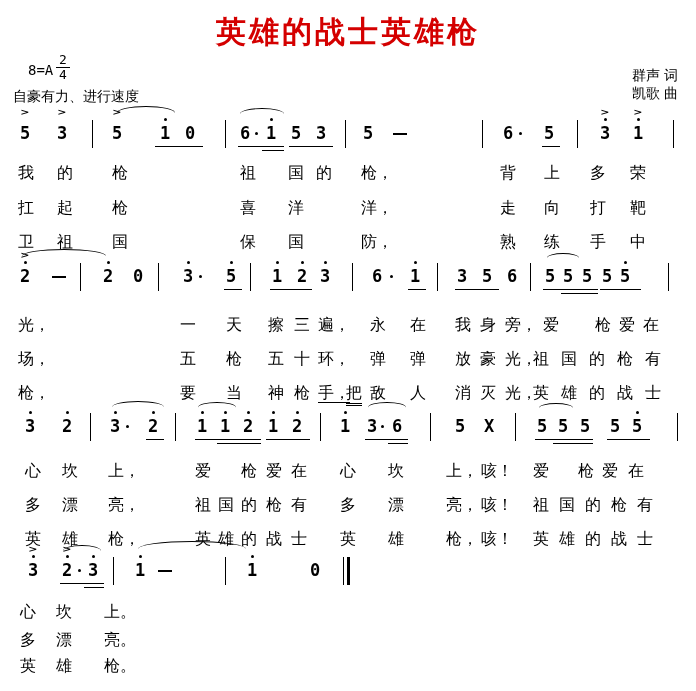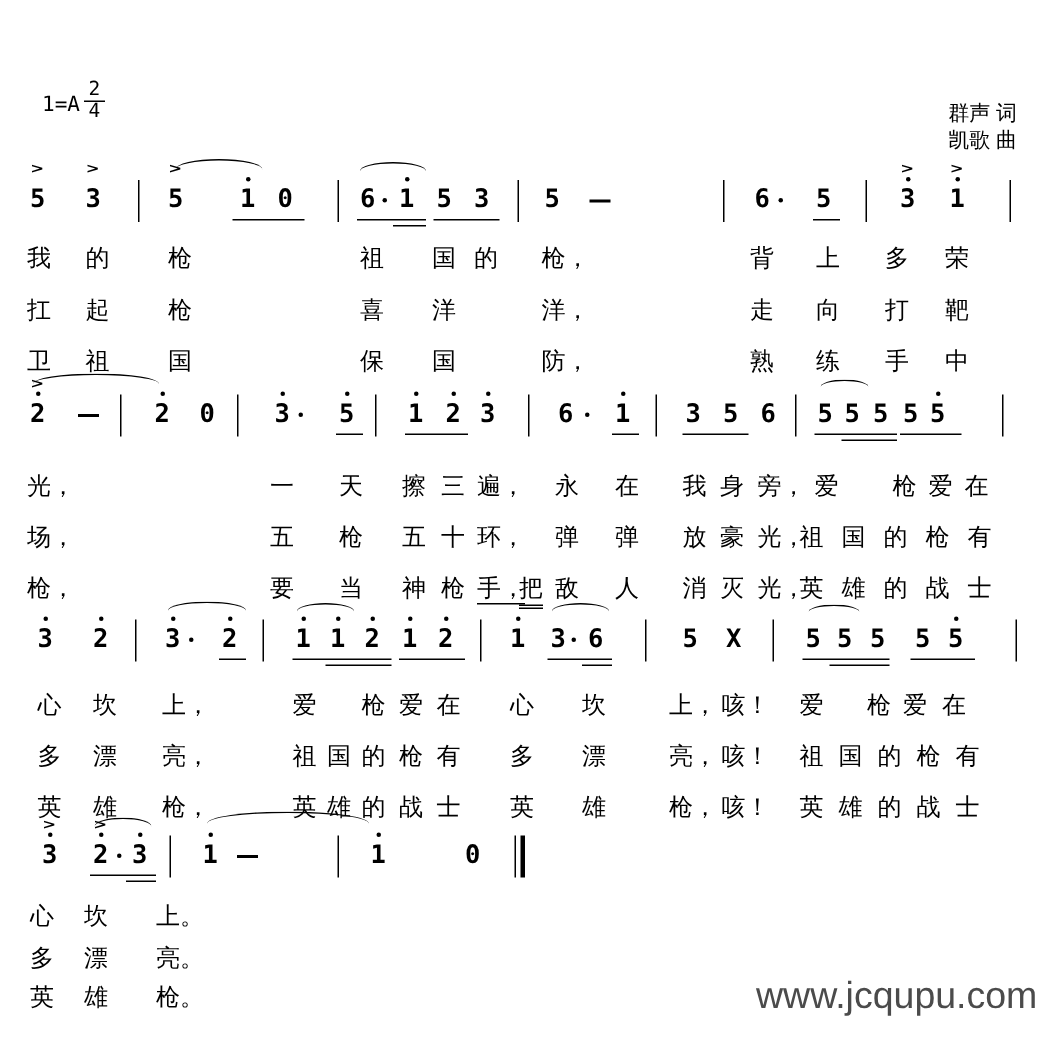--- a/index.html
+++ b/index.html
@@ -30,30 +30,31 @@
   .dotafter{position:absolute;width:3px;height:3px;background:#000;border-radius:50%;}
   .slur{position:absolute;border-top:1px solid #000;border-radius:55% 55% 0 0;}
   .syl{position:absolute;font-size:16px;line-height:18px;white-space:nowrap;}
   .u1{border-bottom:1px solid #000;}
   .u2{border-bottom:3px double #000;padding-bottom:1px;}
 </style>
 </head>
 <body>
 
 <div id="page" style="background: rgb(255, 255, 255);">
-  <div class="keysig">1=A</div>
+  <div class="title" style="color: rgb(212, 0, 0);">英雄的战士英雄枪</div>
+  <div class="keysig">8=A</div>
   <div class="meter">
     <div class="mt">2</div>
     <div class="mb">4</div>
   </div>
+  <div class="tempo">自豪有力、进行速度</div>
   <div class="credits">
     <div>群声 词</div>
     <div>凯歌 曲</div>
   </div>
-  <div class="wm" style="color: rgb(75, 75, 75);">www.jcqupu.com</div>
 <div class="note" style="left: 20px; top: 125px;">5<i class="accent">&gt;</i></div>
     <div class="note" style="left: 57px; top: 125px;">3<i class="accent">&gt;</i></div>
     <div class="note" style="left: 112px; top: 125px;">5<i class="accent">&gt;</i></div>
     <div class="note" style="left: 160px; top: 125px;">1<i class="hidot"></i></div>
     <div class="note" style="left: 185px; top: 125px;">0</div>
     <div class="note" style="left: 240px; top: 125px;">6</div>
     <div class="note" style="left: 266px; top: 125px;">1<i class="hidot"></i></div>
     <div class="note" style="left: 291px; top: 125px;">5</div>
     <div class="note" style="left: 316px; top: 125px;">3</div>
     <div class="note" style="left: 363px; top: 125px;">5</div>

